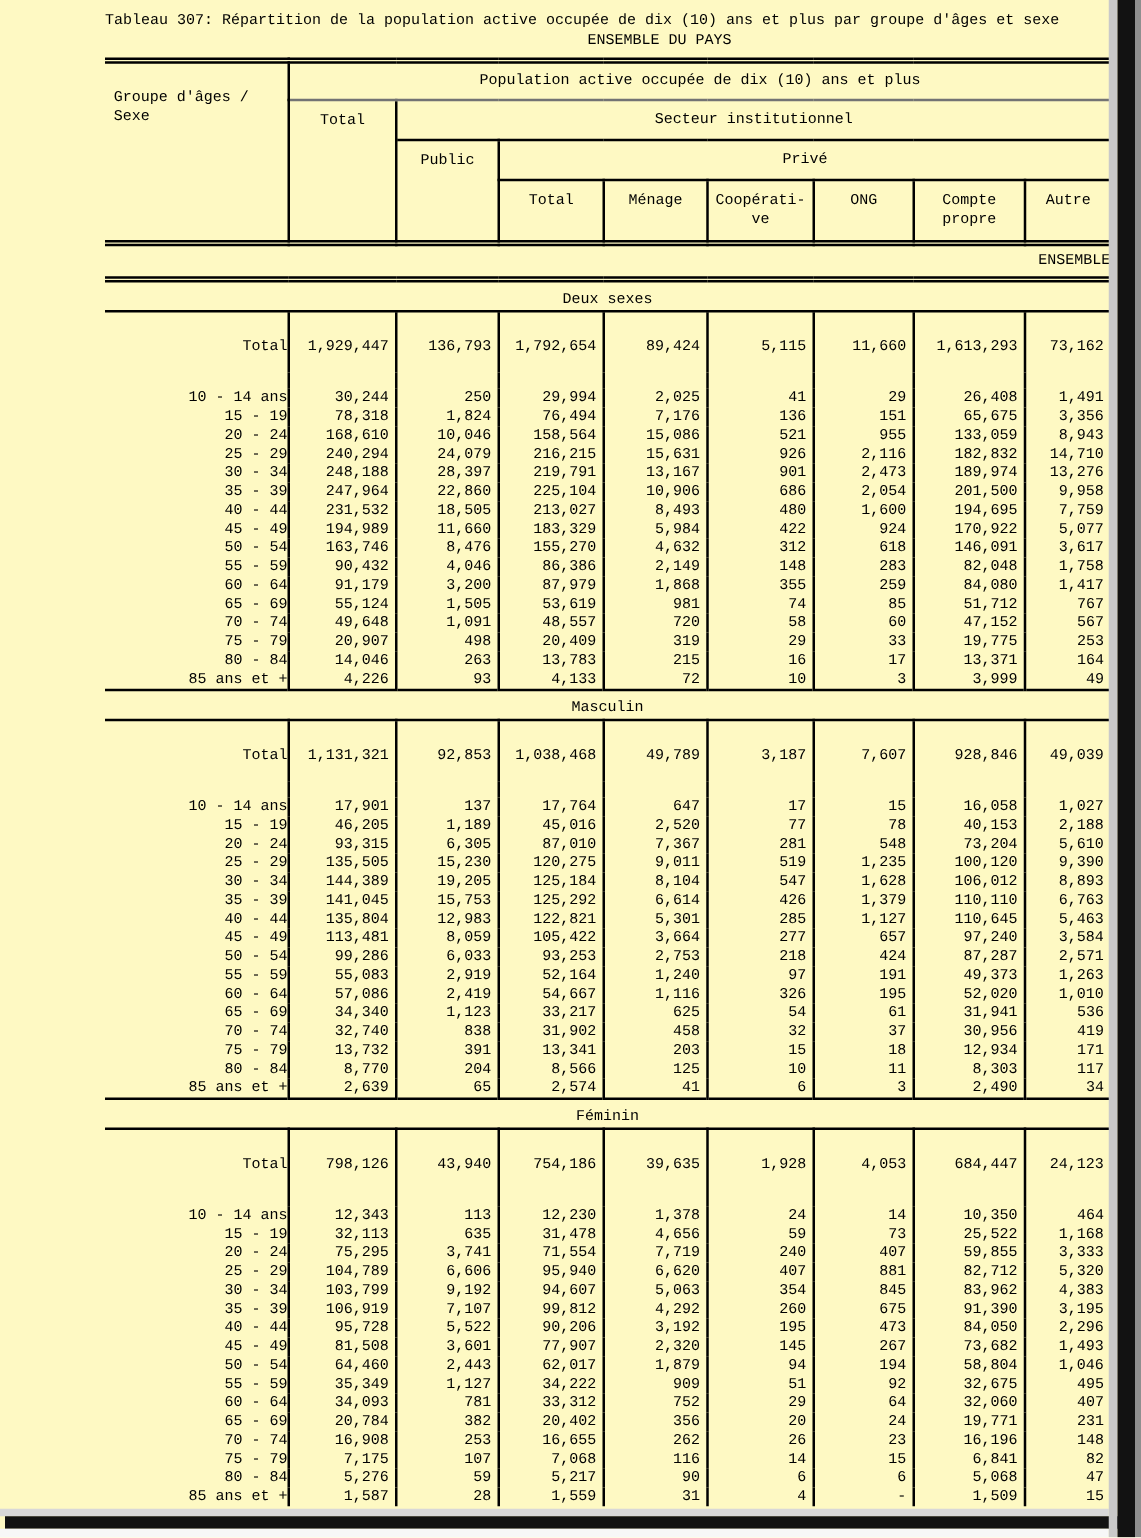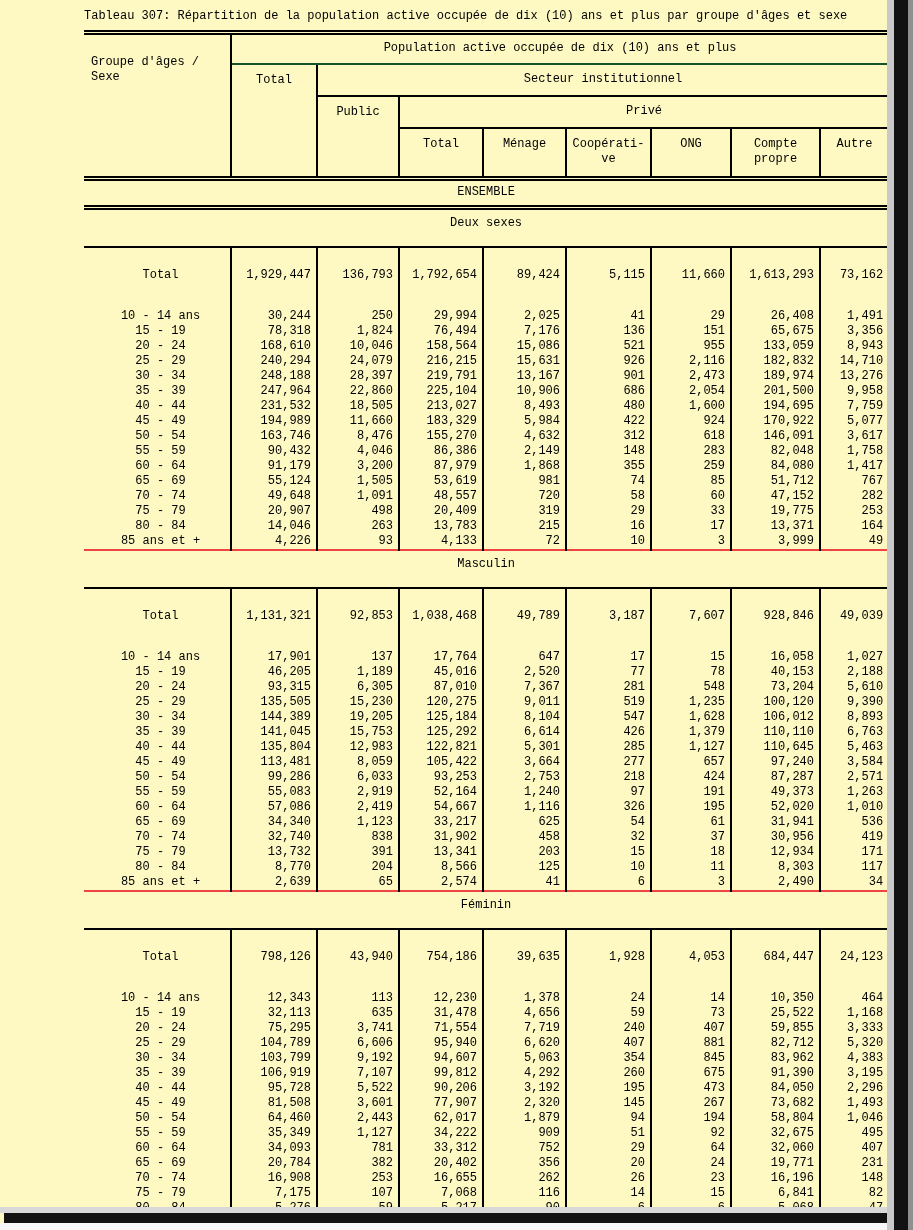--- a/index.html
+++ b/index.html
@@ -17,52 +17,53 @@
     border-top:5px double #000;
   }
   th,td{
     font-weight:normal;font-size:12px;line-height:15px;padding:0;
     white-space:pre-line;overflow:hidden;
   }
   thead th{text-align:center;vertical-align:top;}
   thead{border-bottom:5px double #000;}
 
   .label-col{text-align:left;vertical-align:top;padding:20px 12px 0 7px;border-right:2px solid #000;}
-  th.pop{padding:6px 0 7px;border-bottom:2px solid #14532d;}
+  th.pop{padding:6px 0 7px;border-bottom:2px solid #737373;}
   th.rs{padding-top:8px;border-right:2px solid #000;}
   th.grp{padding:7px 0 8px;border-bottom:2px solid #000;}
   th.sub{padding:8px 2px 9px;}
   th.sub:not(:last-child){border-right:2px solid #000;}
 
   .group-row td{padding:4px 0 5px;border-bottom:5px double #000;}
-  .section-title-row td{text-align:center;padding:6px 0 15px;border-top:2px solid #ef4444;border-bottom:2px solid #000;}
+  .section-title-row td{text-align:center;padding:6px 0 1px;border-top:2px solid #000000;border-bottom:2px solid #000;}
   .total-row td{padding-top:20px;padding-bottom:13px;}
   .spacer-row td{height:13px;}
   .total-row td:not(:last-child),
   .spacer-row td:not(:last-child),
   .data-row td:not(:last-child){border-right:2px solid #000;}
-  td.lbl{text-align:center;padding-left:7px;white-space:nowrap;margin-top:48px;}
+  td.lbl{text-align:right;padding-left:7px;white-space:nowrap;margin-top:48px;}
   td.num{text-align:right;padding-right:5px;white-space:nowrap;}
 
   
   .edge-right-gray{position:absolute;left:887px;top:0;width:7px;height:1230px;background:#c9c9c9;}
   .edge-right-black{position:absolute;left:894px;top:0;width:14px;height:1230px;background:#121212;}
   .edge-right-outer{position:absolute;left:908px;top:0;width:5px;height:1230px;background:#8f8f8f;}
   .edge-bottom-gray{position:absolute;left:0;top:1207px;width:887px;height:6px;background:#d8d8d8;}
   .edge-bottom-black{position:absolute;left:4px;top:1213px;width:909px;height:10px;background:#121212;}
   .edge-bottom-below{position:absolute;left:0;top:1223px;width:887px;height:7px;background:#f7f7f7;}
 </style>
 </head>
 <body>
 
 <div class="page">
   <div class="content">
 
     <div class="title-block">
       <div class="t1">Tableau 307: Répartition de la population active occupée de dix (10) ans et plus par groupe d'âges et sexe</div>
+      <div class="t3">ENSEMBLE DU PAYS</div>
     </div>
 
     <table>
       <colgroup>
         <col style="width:147px">
           <col style="width:86px">
           <col style="width:82px">
         <col style="width:84px">
           <col style="width:83px">
           <col style="width:85px">
@@ -258,21 +259,21 @@
           </tr>
           <tr class="data-row">
             <td class="lbl">70 - 74</td>
             <td class="num">49,648</td>
             <td class="num">1,091</td>
             <td class="num">48,557</td>
             <td class="num">720</td>
             <td class="num">58</td>
             <td class="num">60</td>
             <td class="num">47,152</td>
-            <td class="num">282</td>
+            <td class="num">567</td>
           </tr>
           <tr class="data-row">
             <td class="lbl">75 - 79</td>
             <td class="num">20,907</td>
             <td class="num">498</td>
             <td class="num">20,409</td>
             <td class="num">319</td>
             <td class="num">29</td>
             <td class="num">33</td>
             <td class="num">19,775</td>

